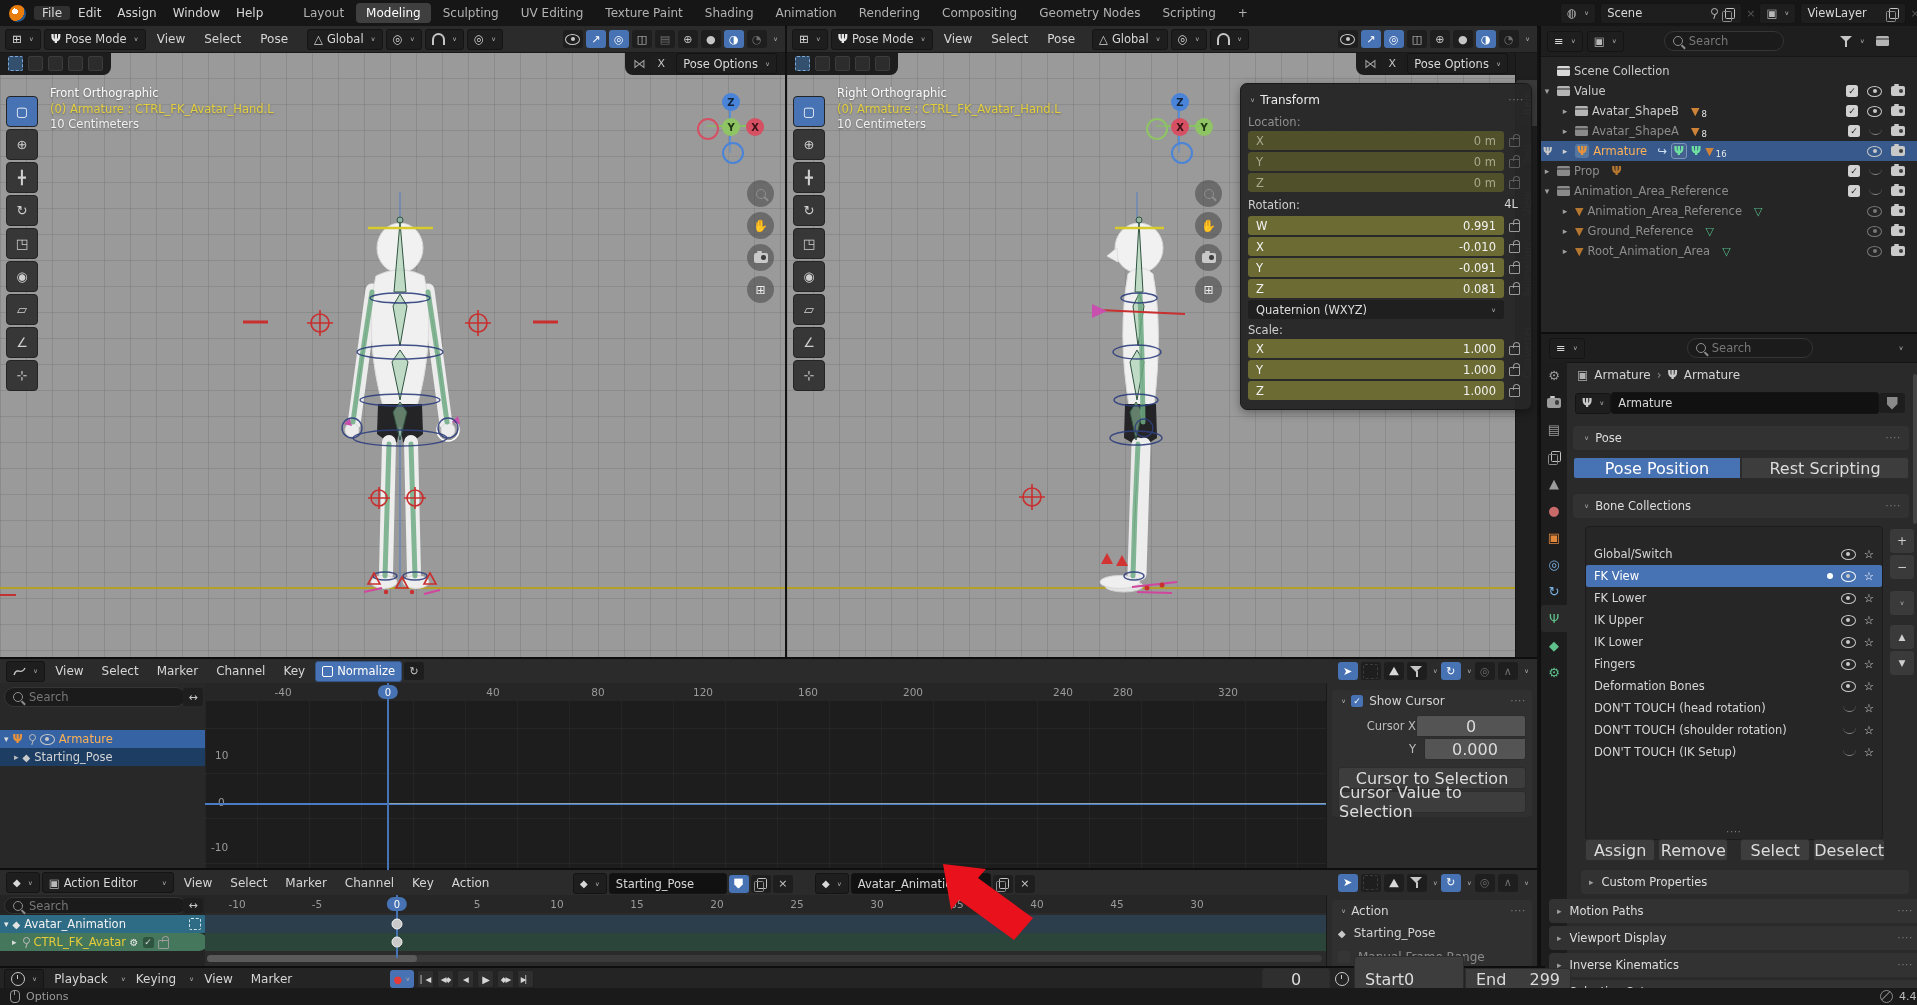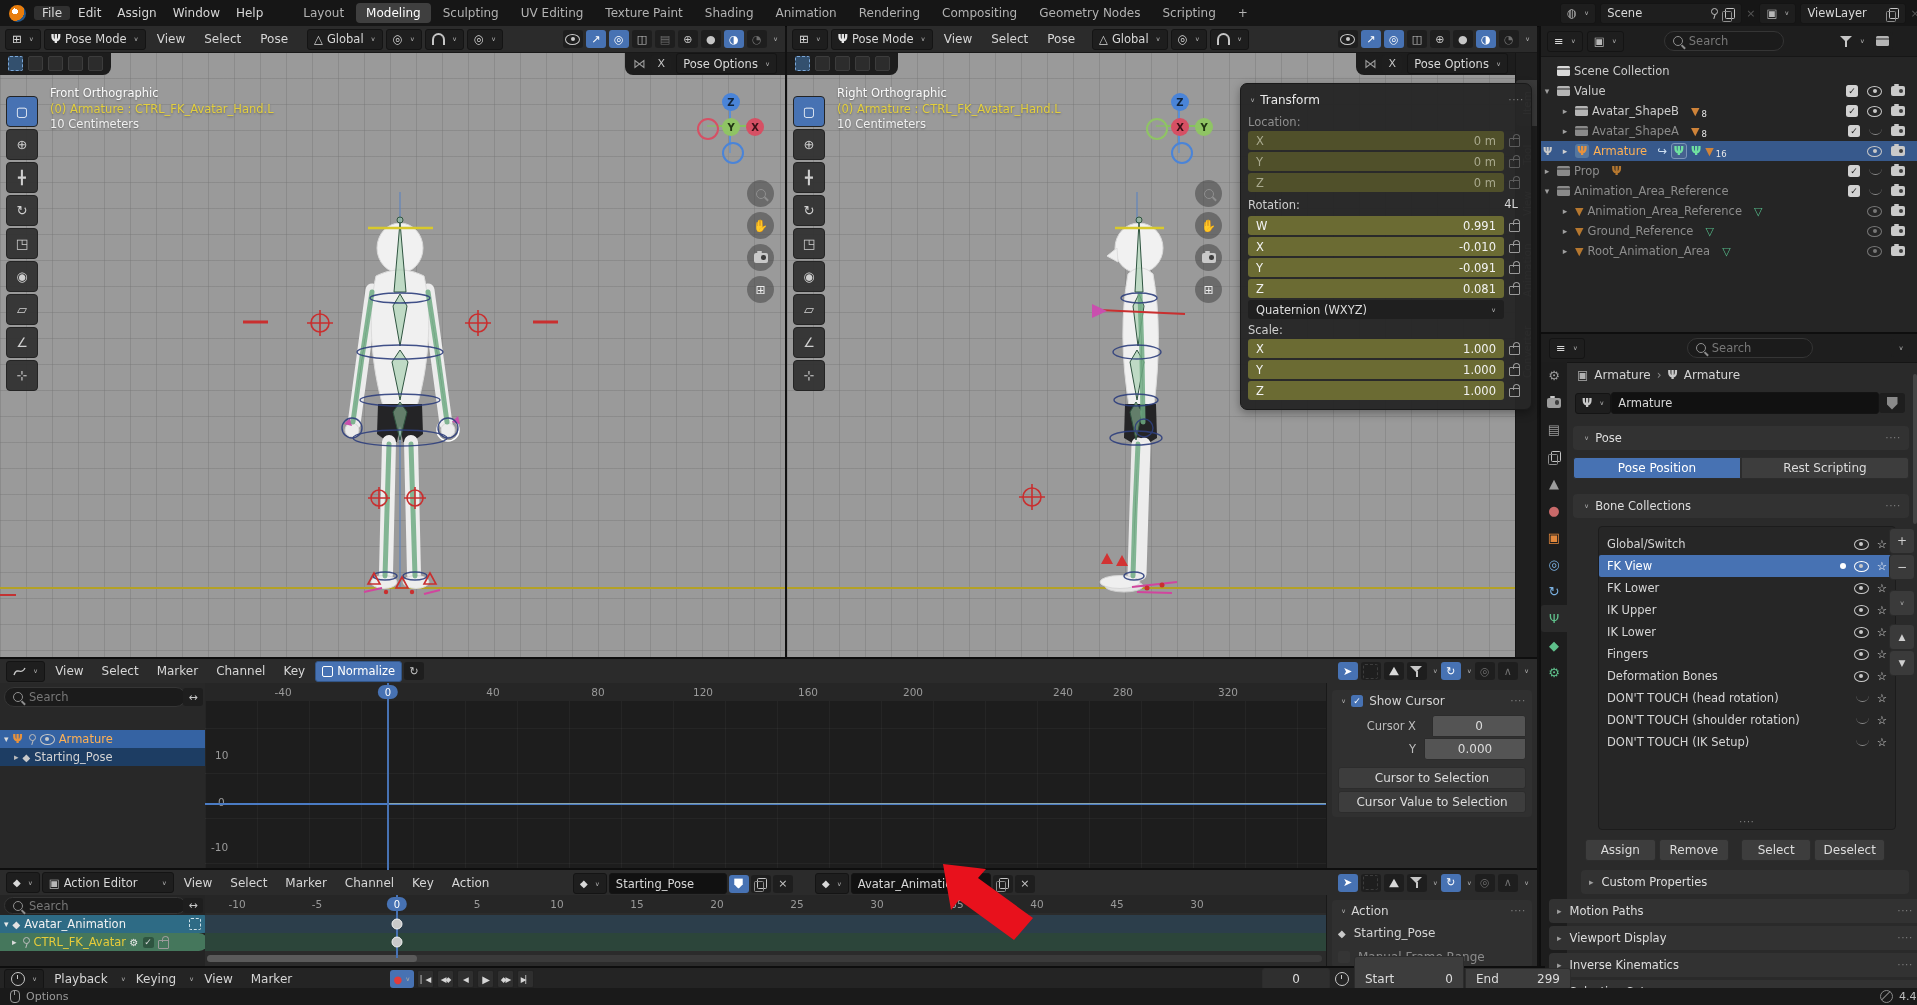--- a/index.html
+++ b/index.html
@@ -97,21 +97,21 @@
   .tri-or{color:#cf8339;font-size:11px}
   .tri-gr{color:#56bd8b;font-size:11px}
   .psn{font-size:12px;font-weight:bold}
   
   #props{left:1539px;top:332px;width:378px;height:656px;background:#2a2a2a;border-left:2px solid #0e0e0e;border-top:2px solid #0e0e0e;overflow:hidden}
   .pr-header{height:28px;background:#1e1e1e;display:flex;align-items:center;gap:6px;padding:0 8px;border-bottom:1px solid #151515}
   .pt-strip{position:absolute;left:0;top:28px;bottom:0;width:26px;background:#1d1d1d}
   .pt-icon{height:27px;display:flex;align-items:center;justify-content:center;font-size:13px;color:#9c9c9c}
   .pt-icon.active{background:#2a2a2a;border-radius:3px 0 0 3px}
   .panel{background:#323232;border-radius:4px;display:flex;align-items:center;padding:0 8px;height:24px;font-size:11.5px;color:#dedede}
-  .pbtn{background:#3d3d3d;border:1px solid #2c2c2c;border-radius:3px;height:20px;display:flex;align-items:center;justify-content:center;font-size:12px;color:#dcdcdc}
+  .pbtn{background:#3d3d3d;border:1px solid #2c2c2c;border-radius:3px;height:20px;display:flex;align-items:center;justify-content:center;font-size:16px;color:#dcdcdc}
   .bc-row{height:22px;display:flex;align-items:center;padding:0 8px;font-size:11.5px;color:#d6d6d6;gap:8px}
   .bc-row.sel{background:#4772b3;color:#fff;border-radius:2px}
   .sq-btn{position:absolute;width:24px;height:24px;background:#3a3a3a;border:1px solid #2a2a2a;border-radius:4px;display:flex;align-items:center;justify-content:center;color:#cfcfcf;font-size:12px}
   
   .ed-header{height:24px;background:#2b2b2b;display:flex;align-items:center;gap:2px;padding:0 6px;position:relative;border-bottom:1px solid #181818}
   .icl{display:flex;align-items:center;gap:3px;margin-left:auto;padding-right:2px}
   .ic-btn{width:20px;height:18px;background:#1e1e1e;border-radius:3px;display:inline-flex;align-items:center;justify-content:center;color:#c6c6c6;font-size:11px}
   .ic-btn.blue{background:#4772b3;color:#fff}
   .ic-btn.dim{color:#6f6f6f}
   #graph{left:0;top:657px;width:1537px;height:211px;background:#202020;border-top:2px solid #0e0e0e}
@@ -802,21 +802,21 @@
         <span class="pbtn" style="flex:1;border-radius:0 3px 3px 0">Rest Scripting</span>
       </div>
     </div>
 
     <div class="abs panel" style="left:32px;top:160px;width:320px">
       <span class="chev" style="margin-right:6px">∨</span>
       <span>Bone Collections</span>
       <span class="drag">····</span>
     </div>
 
-    <div class="abs" style="left:57px;top:192px;width:296px;height:296px;background:#262626;border:1px solid #1c1c1c;border-radius:4px;padding-top:6px">
+    <div class="abs" style="left:44px;top:192px;width:296px;height:296px;background:#262626;border:1px solid #1c1c1c;border-radius:4px;padding-top:16px">
       <div class="bc-row">
           <span>Global/Switch</span>
           <span style="margin-left:auto" class="i-eye"></span>
           <span>☆</span>
         </div>
       <div class="bc-row sel">
           <span>FK View</span>
           <span style="margin-left:auto;width:6px;height:6px;border-radius:50%;background:#fff"></span>
           <span class="i-eye" style="border-color:#fff"></span>
           <span>☆</span>
@@ -985,21 +985,21 @@
 
     <div class="abs" style="right:0;top:24px;width:210px;bottom:0;background:#2b2b2b;border-left:1px solid #191919">
       <div class="sb-panel" style="margin:7px 5px 0;padding:4px 6px">
         <div class="row">
           <span class="chev" style="margin-right:5px">∨</span>
           <span class="i-chk" style="background:#4772b3;color:#fff;margin-right:6px">✓</span>
           <span>Show Cursor</span>
           <span class="drag">····</span>
         </div>
         <div class="row" style="margin-top:7px">
-          <span style="width:78px;text-align:right;padding-right:16px;color:#bdbdbd;font-size:11.5px">Cursor X</span>
+          <span style="width:78px;text-align:right;padding-right:0;color:#bdbdbd;font-size:11.5px">Cursor X</span>
           <span class="pbtn" style="flex:1;background:#545454;border-radius:3px 3px 0 0">0</span>
         </div>
         <div class="row" style="margin-top:1px">
           <span style="width:78px;text-align:right;padding-right:8px;color:#bdbdbd;font-size:11.5px">Y</span>
           <span class="pbtn" style="flex:1;background:#545454;border-radius:0 0 3px 3px">0.000</span>
         </div>
         <div class="pbtn" style="margin-top:7px">Cursor to Selection</div>
         <div class="pbtn" style="margin-top:2px">Cursor Value to Selection</div>
       </div>
     </div>
@@ -1154,21 +1154,21 @@
       <span class="tr-btn">▏◀</span>
       <span class="tr-btn">◀◆</span>
       <span class="tr-btn">◀</span>
       <span class="tr-btn" style="font-size:10px">▶</span>
       <span class="tr-btn">◆▶</span>
       <span class="tr-btn">▶▏</span>
     </div>
     <div class="abs row" style="left:1262px;gap:5px">
       <span class="pbtn" style="width:66px;background:#2f2f2f">0</span>
       <span class="i-clock"></span>
-      <span class="pbtn" style="width:88px;justify-content:space-between;padding:12px 10px;border-radius:3px 0 0 3px">
+      <span class="pbtn" style="width:88px;justify-content:flex-start;padding:12px 10px;border-radius:3px 0 0 3px">
           <span>Start</span>
           <span>0</span>
         </span>
       <span class="pbtn" style="width:84px;justify-content:space-between;padding:0 10px;margin-left:-4px;border-radius:0 3px 3px 0">
           <span>End</span>
           <span>299</span>
         </span>
     </div>
   </div>
 

